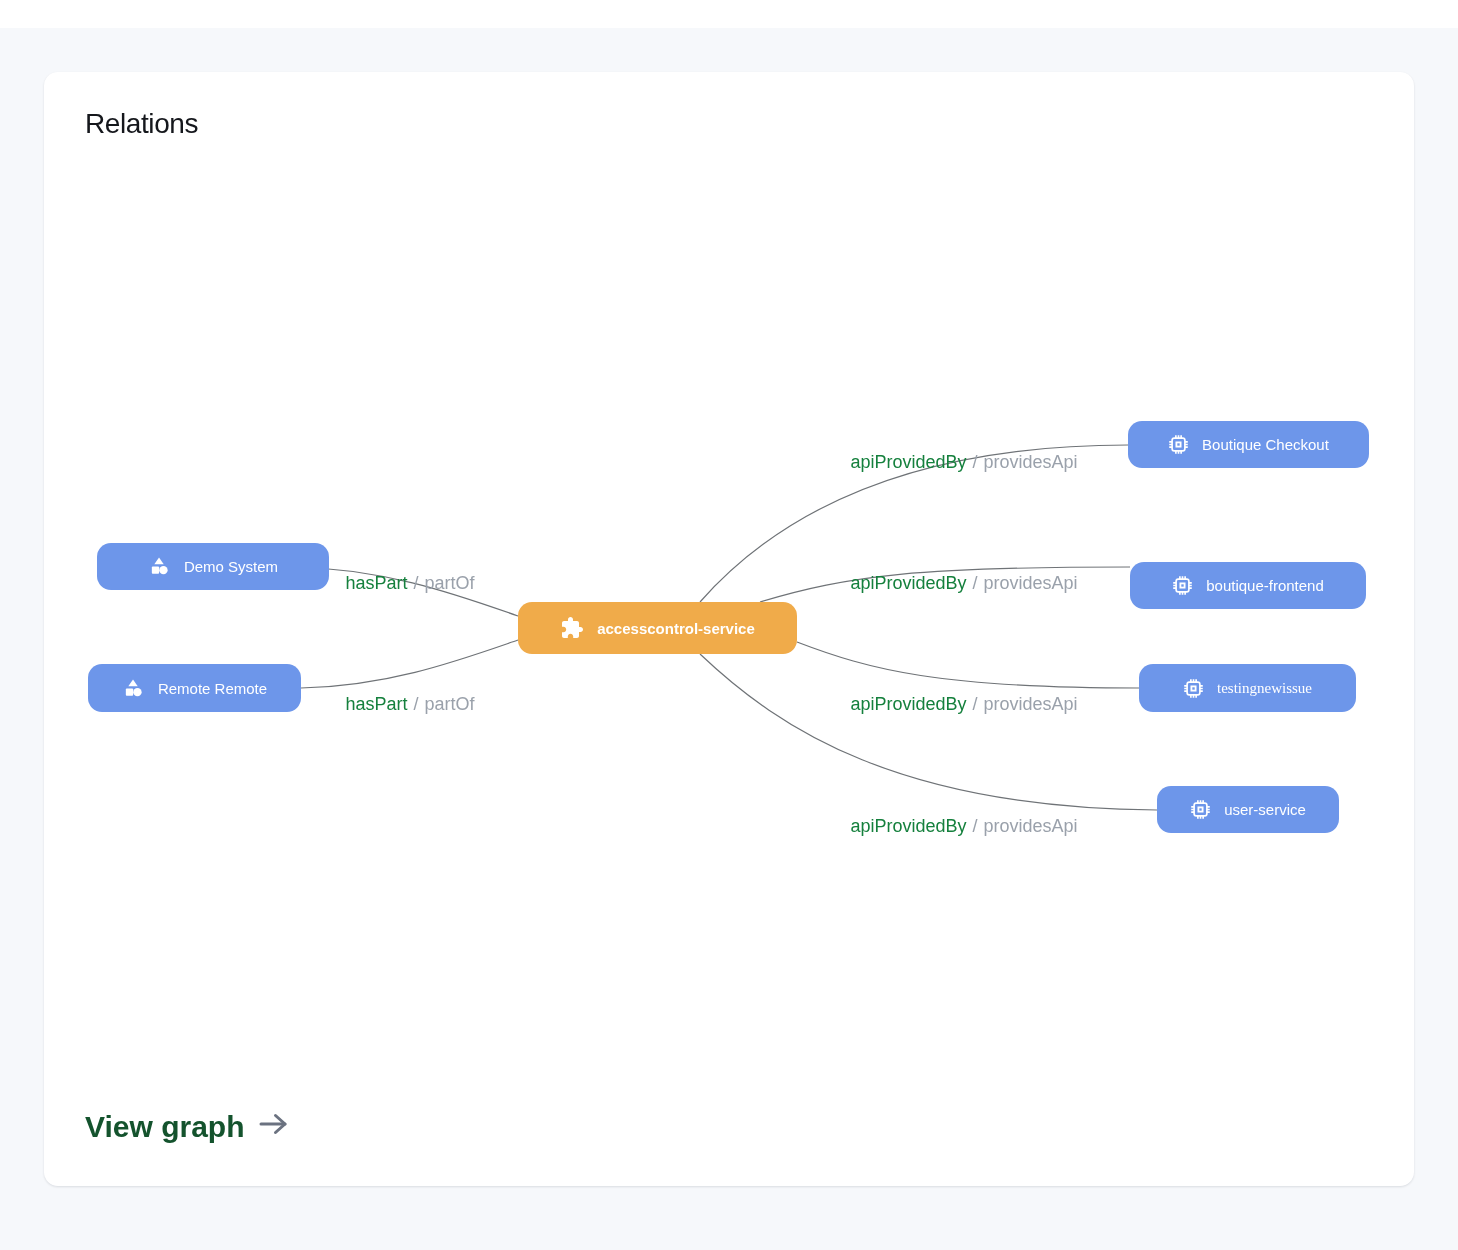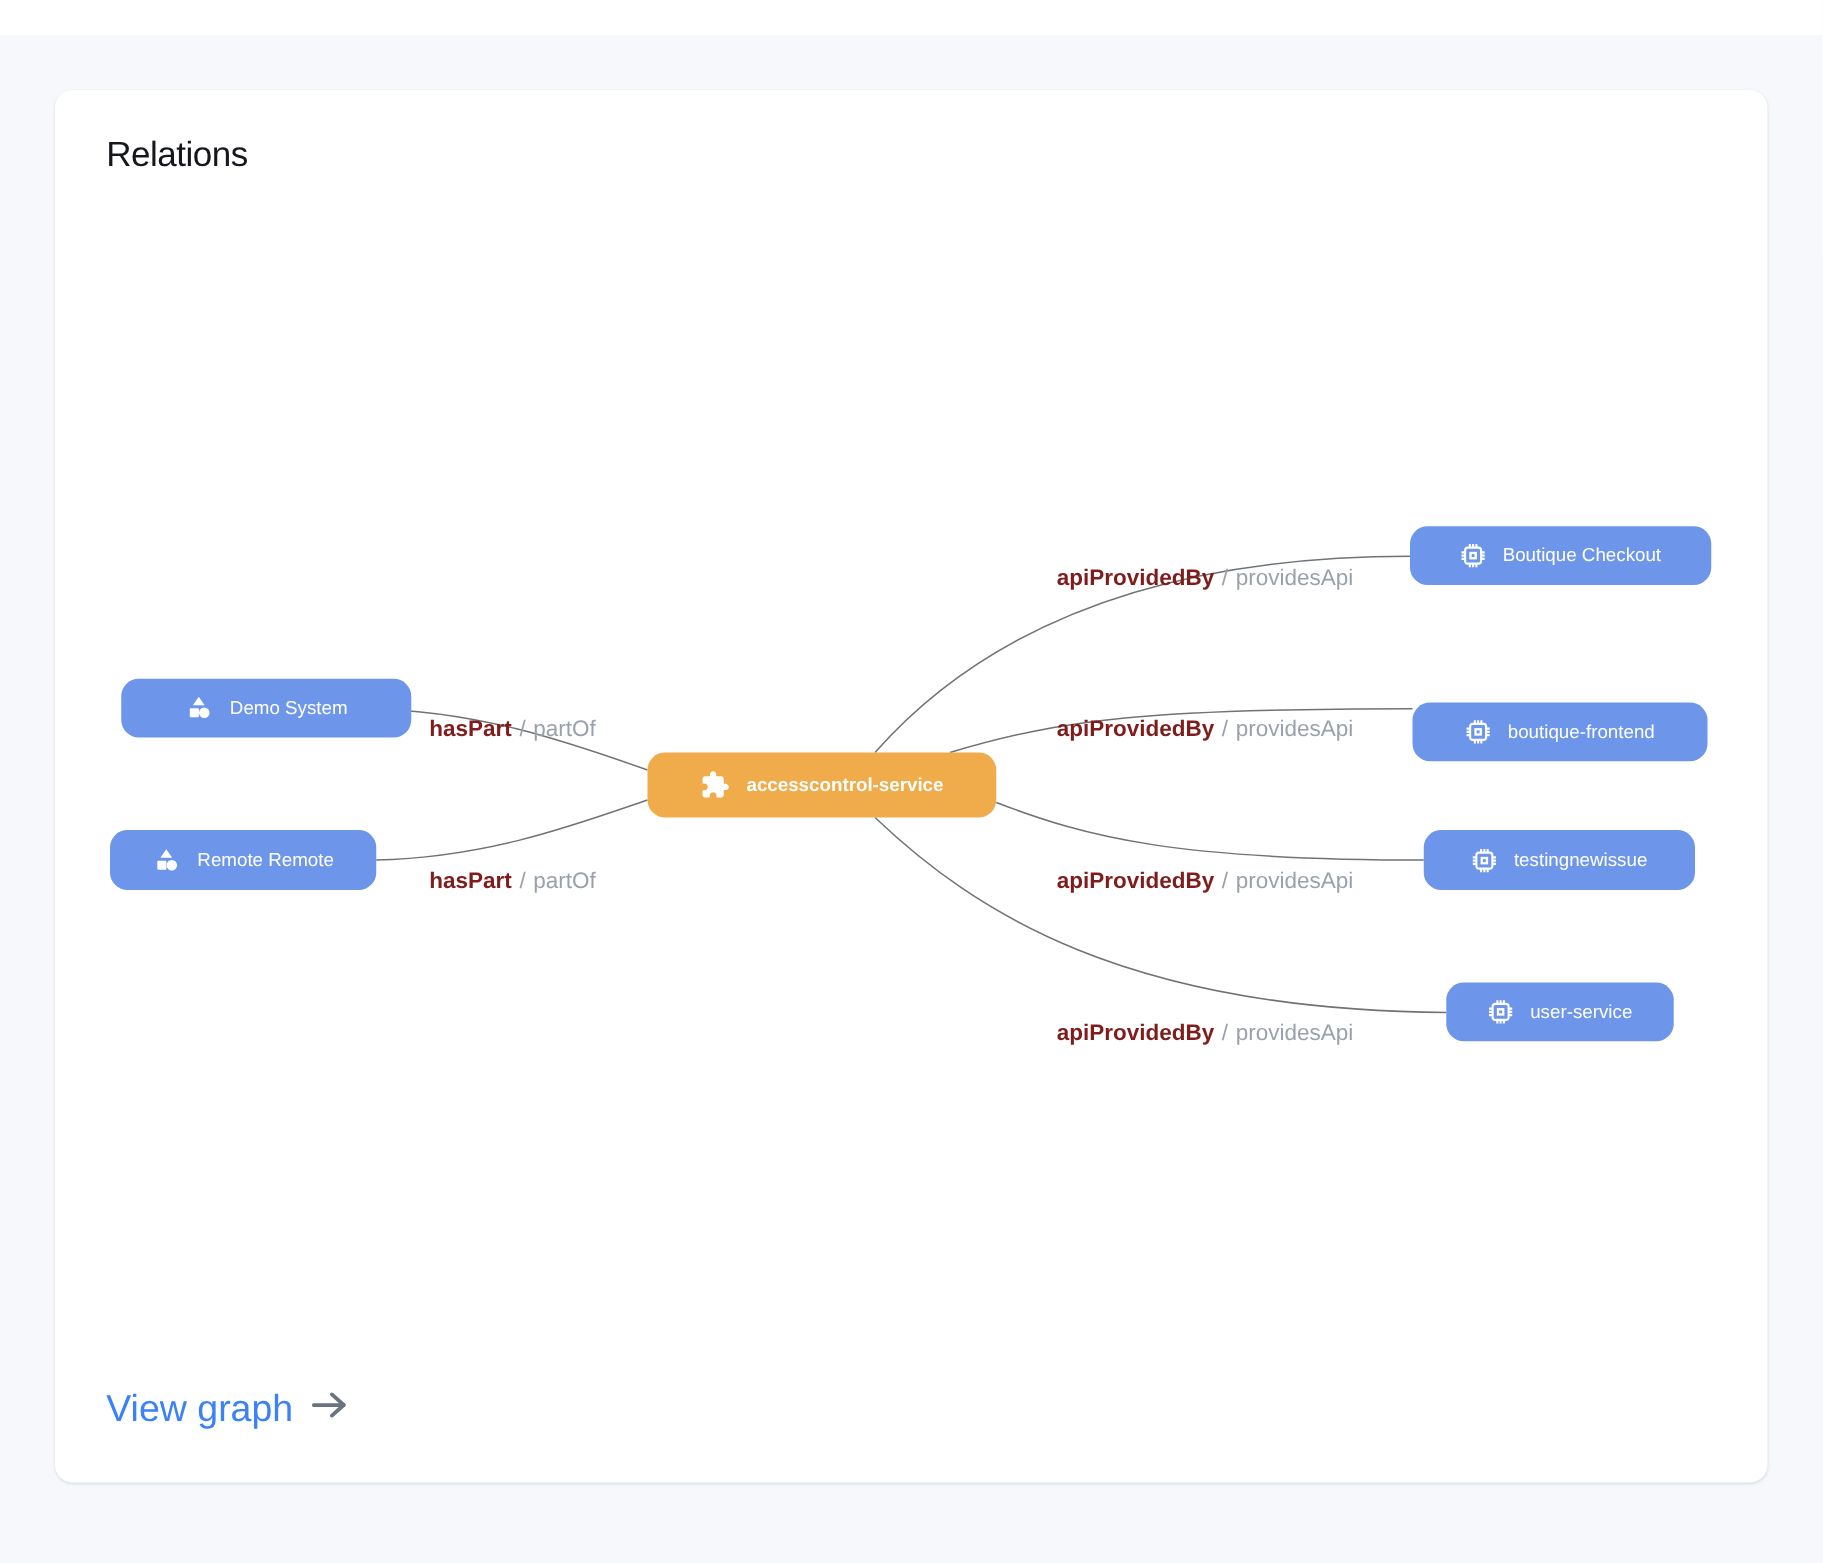--- a/index.html
+++ b/index.html
@@ -34,27 +34,27 @@
   }
   .node.blue   { background:#6d96ea; }
   .node.orange { background:#f0ab4a; font-weight:700; }
   .node .icon { display:flex; align-items:center; }
 
   .edge-label {
     position:absolute; width:320px; height:28px;
     display:flex; align-items:center; justify-content:center; gap:6px;
     font-size:18px; white-space:nowrap;
   }
-  .edge-label .pri { color:#7f1d1d; font-weight:700; }
+  .edge-label .pri { color:#15803d; font-weight:400; }
   .edge-label .sec { color:#9aa1ab; font-weight:400; }
 
   .view-graph {
     position:absolute; left:41px; top:1038px;
-    display:flex; align-items:center; gap:12px;
-    font-size:30px; font-weight:400; color:#3b82f6; cursor:pointer;
+    display:flex; align-items:flex-start; gap:12px;
+    font-size:30px; font-weight:700; color:#14532d; cursor:pointer;
   }
 </style>
 </head>
 <body>
 
 <div class="top-strip"></div>
 
 <div class="card">
   <div class="card-title">Relations</div>
 
@@ -146,21 +146,21 @@
       <span class="icon">
         <svg width="21" height="21" viewBox="0 0 24 24" fill="none" stroke="#ffffff">
           <rect x="4.7" y="4.7" width="14.6" height="14.6" rx="2.4" stroke-width="1.9"></rect>
           <rect x="9.6" y="9.6" width="4.8" height="4.8" stroke-width="2.1"></rect>
           <path stroke-width="1.9" d="M9 1.4v3.2 M12 1.4v3.2 M15 1.4v3.2 M9 19.4v3.2 M12 19.4v3.2 M15 19.4v3.2 M1.4 9h3.2 M1.4 12h3.2 M1.4 15h3.2 M19.4 9h3.2 M19.4 12h3.2 M19.4 15h3.2"></path>
         </svg>
       </span>
       <span class="node-label">boutique-frontend</span>
     </div>
 
-    <div class="node blue" style="left:1095px; top:592px; width:217px; height:48px;">
+    <div class="node blue" style="left:1095px; top:592px; width:217px; height:48px;font-family:Liberation Serif, serif;">
       <span class="icon">
         <svg width="21" height="21" viewBox="0 0 24 24" fill="none" stroke="#ffffff">
           <rect x="4.7" y="4.7" width="14.6" height="14.6" rx="2.4" stroke-width="1.9"></rect>
           <rect x="9.6" y="9.6" width="4.8" height="4.8" stroke-width="2.1"></rect>
           <path stroke-width="1.9" d="M9 1.4v3.2 M12 1.4v3.2 M15 1.4v3.2 M9 19.4v3.2 M12 19.4v3.2 M15 19.4v3.2 M1.4 9h3.2 M1.4 12h3.2 M1.4 15h3.2 M19.4 9h3.2 M19.4 12h3.2 M19.4 15h3.2"></path>
         </svg>
       </span>
       <span class="node-label">testingnewissue</span>
     </div>
 

